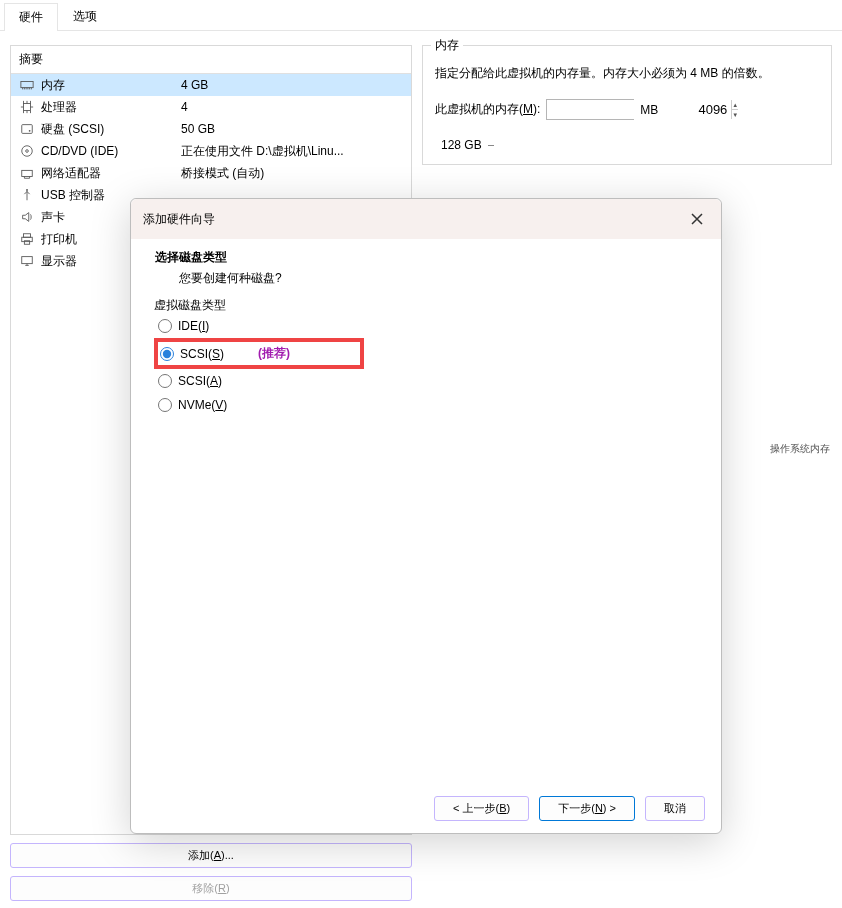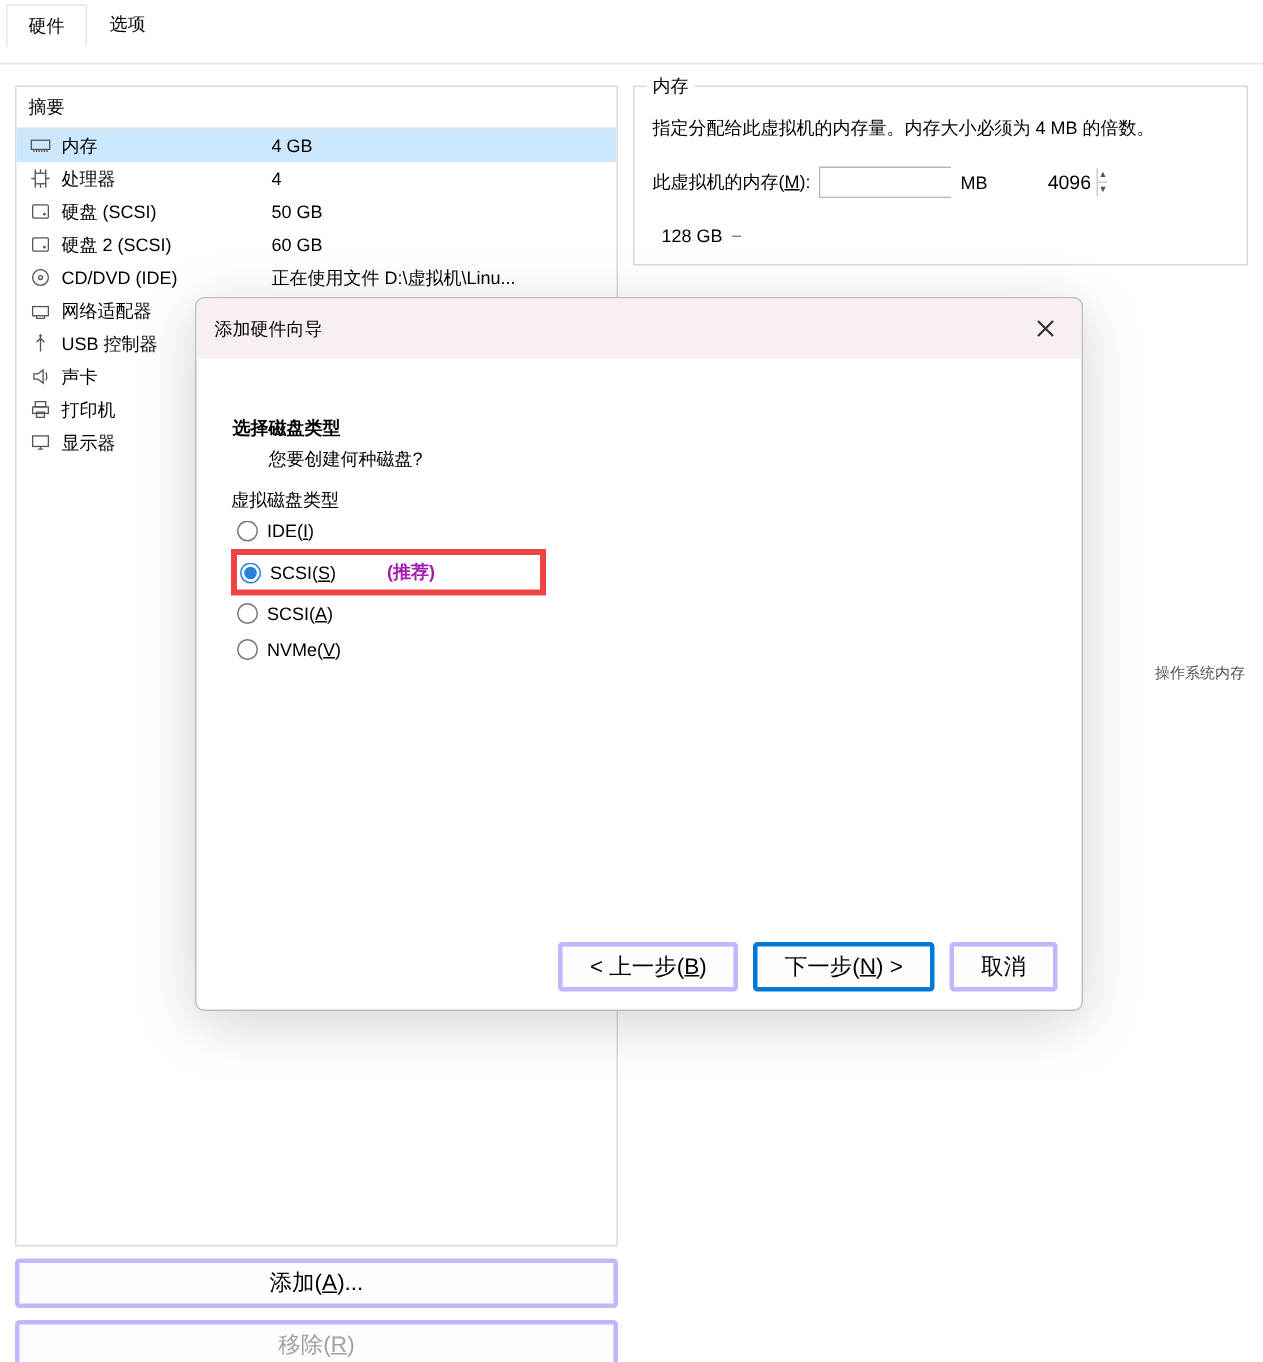--- a/index.html
+++ b/index.html
@@ -7,21 +7,21 @@
       font-family: "Microsoft YaHei", "微软雅黑", Arial, sans-serif;
       font-size: 12px;
       background: #fff;
       width: 842px; height: 908px;
       overflow: hidden;
       position: relative;
       color: #000;
     }
 
     
-    .tab-strip { display: flex; padding: 2px 4px 12px; border-bottom: 1px solid #e5e5e5; }
+    .tab-strip { display: flex; padding: 2px 4px 0; border-bottom: 1px solid #e5e5e5; }
     .tab { padding: 5px 14px; border: 1px solid transparent; border-bottom: none; cursor: pointer; }
     .tab.active { border-color: #e5e5e5; background: #fff; position: relative; top: 1px; }
 
     
     .main { display: flex; padding: 14px 10px 10px; gap: 10px; height: calc(100% - 28px); }
     .left-col { width: 402px; display: flex; flex-direction: column; }
     .right-col { flex: 1; }
 
     
     .device-table { border: 1px solid #d9d9d9; flex: 1; display: flex; flex-direction: column; }
@@ -33,49 +33,49 @@
     .dt-row { display: flex; align-items: center; padding: 2px 8px; height: 22px; }
     .dt-row.selected { background: #cce8ff; }
     .dt-row .icon { width: 16px; height: 16px; display: inline-flex; align-items: center; justify-content: center; margin-right: 6px; color:#555; flex-shrink:0; }
     .dt-row .col-device { width: 162px; display: flex; align-items: center; white-space: nowrap; overflow:hidden; }
     .dt-row .col-summary { flex: 1; white-space: nowrap; overflow: hidden; text-overflow: ellipsis; }
 
     svg { width:14px; height:14px; display:block; }
 
     
     .action-row { display: flex; gap: 8px; justify-content: center; margin-top: 8px; flex-direction: column; }
-    .btn { padding: 4px 18px; border: 3px solid #c4b5fd; background: #fdfdfd; border-radius: 3px; cursor: pointer; font-family: inherit; font-size:15px; }
+    .btn { padding: 4px 18px; border: 1px solid #c4b5fd; background: #fdfdfd; border-radius: 3px; cursor: pointer; font-family: inherit; font-size:11px; }
     .btn:disabled { color: #a0a0a0; }
     .btn.primary { border-color:#0078d7; }
 
     
     .groupbox { border: 1px solid #d9d9d9; padding: 12px 12px 12px; position: relative; margin-bottom:14px; }
     .groupbox .legend { position: absolute; top: -9px; left: 8px; background: #fff; padding: 0 4px; }
     .mem-desc { margin:6px 0 16px; line-height:1.6; }
     .mem-input-row { display:flex; align-items:center; gap:6px; margin-bottom:16px;}
     .mem-input-row label u{text-decoration:underline;}
     .mem-input { width:88px; border:1px solid #b5b5b5; display:flex; }
     .mem-input input{ flex:1; border:none; text-align:right; padding:2px 4px; font-size:13px; font-family:inherit; outline:none; }
     .spin { width:16px; display:flex; flex-direction:column; border-left:1px solid #ccc;}
     .spin div{ flex:1; display:flex; align-items:center; justify-content:center; font-size:6px; color:#555; cursor:pointer; }
     .spin div:first-child{border-bottom:1px solid #ccc;}
     .mem-scale { padding-left:6px; color:#000; }
     .scale-tick{ display:flex; align-items:center; gap:6px; margin-top:18px; font-size:12px;}
     .scale-tick .line{width:6px;height:1px;background:#888;}
 
     
     .dialog {
-      position: absolute; left: 130px; top: 198px; width: 592px; height: 476px;
+      position: absolute; left: 130px; top: 198px; width: 592px; height: 636px;
       background: #fff; border: 1px solid #bdbdbd; border-radius:6px; box-shadow: 0 8px 40px rgba(0,0,0,0.18);
       z-index: 50; display:flex; flex-direction:column;
     }
     .dlg-titlebar { display:flex; align-items:center; justify-content:space-between; padding:8px 12px; background:#f7f0ee; border-radius:6px 6px 0 0;}
     .dlg-close { width:24px; height:24px; display:flex;align-items:center;justify-content:center;border-radius:4px;cursor:pointer;}
     .dlg-head{ padding:10px 24px 14px;}
-    .dlg-head .t{font-weight:600;margin-bottom:4px;margin-top:28px;}
+    .dlg-head .t{font-weight:600;margin-bottom:4px;}
     .dlg-head .s{padding-left:24px;}
     .dlg-body{ flex:1; padding:4px 14px;}
     .disk-group{ border:1px solid #fff; padding:8px 8px 8px; position:relative;}
     .disk-group .legend{position:absolute;top:-9px;left:4px;padding:0 4px;background:#fff;}
     .radio-row{display:flex;align-items:center;gap:6px;padding:5px 4px;}
     .radio-row input[type=radio]{width:14px;height:14px;accent-color:#2a81dc;}
     .radio-row.highlight{border:4px solid #ef4444;padding:3px 2px;width:210px;}
     .radio-row .recommend{color:#a21caf;margin-left:28px;font-weight:bold;}
     .dlg-footer{display:flex;justify-content:flex-end;gap:10px;padding:12px 16px;}
     u.mn{text-decoration:underline;}
@@ -125,32 +125,20 @@
             <div class="col-device">
               <span class="icon">
                 <svg viewBox="0 0 16 16">
                   <rect x="2" y="3" width="12" height="10" rx="1" fill="none" stroke="#555"></rect>
                   <circle cx="11" cy="10" r="1" fill="#555"></circle>
                 </svg>
               </span>
               <span>硬盘 (SCSI)</span>
             </div>
             <div class="col-summary">50 GB</div>
-          </div>
-          <div class="dt-row">
-            <div class="col-device">
-              <span class="icon">
-                <svg viewBox="0 0 16 16">
-                  <rect x="2" y="3" width="12" height="10" rx="1" fill="none" stroke="#555"></rect>
-                  <circle cx="11" cy="10" r="1" fill="#555"></circle>
-                </svg>
-              </span>
-              <span>硬盘 2 (SCSI)</span>
-            </div>
-            <div class="col-summary">60 GB</div>
           </div>
           <div class="dt-row">
             <div class="col-device">
               <span class="icon">
                 <svg viewBox="0 0 16 16">
                   <circle cx="8" cy="8" r="6" fill="none" stroke="#555"></circle>
                   <circle cx="8" cy="8" r="1.5" fill="none" stroke="#555"></circle>
                 </svg>
               </span>
               <span>CD/DVD (IDE)</span>

